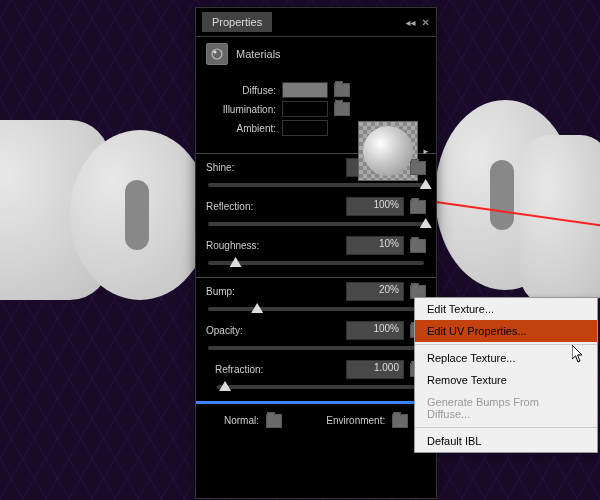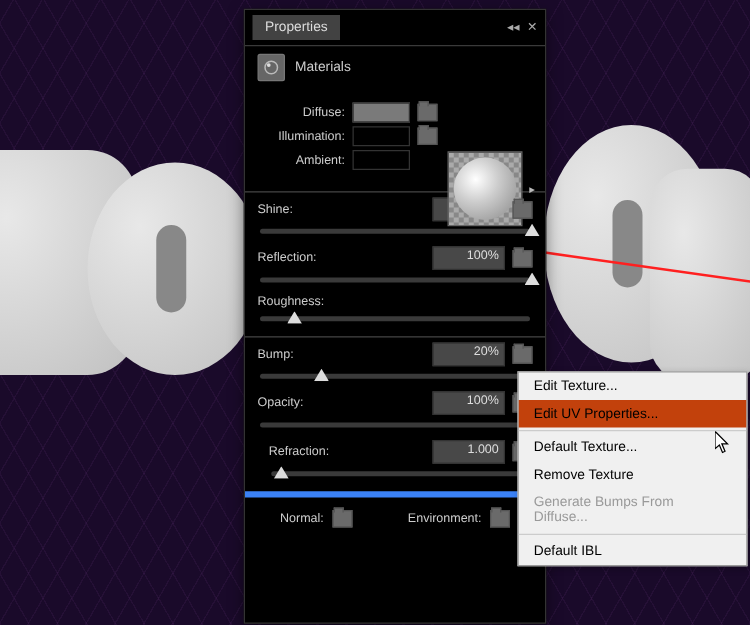--- a/index.html
+++ b/index.html
@@ -115,20 +115,24 @@
             <div class="folder"></div>
           </div>
     </div>
     <div class="track">
           <div class="thumb" style="left:98%"></div>
         </div>
   </div>
       <div class="slider-row" style="border-bottom:1px solid #454545;padding-bottom:10px;">
     <div class="slider-top">
       <span class="slider-lbl">Roughness:</span>
+      <div class="slider-val">
+            <div class="val-box">10%</div>
+            <div class="folder"></div>
+          </div>
     </div>
     <div class="track">
           <div class="thumb" style="left:10%"></div>
         </div>
   </div>
       <div class="slider-row" style="">
     <div class="slider-top">
       <span class="slider-lbl">Bump:</span>
       <div class="slider-val">
             <div class="val-box">20%</div>
@@ -144,21 +148,21 @@
       <span class="slider-lbl">Opacity:</span>
       <div class="slider-val">
             <div class="val-box">100%</div>
             <div class="folder"></div>
           </div>
     </div>
     <div class="track">
           <div class="thumb" style="left:98%"></div>
         </div>
   </div>
-      <div class="slider-row" style="border-bottom:5px solid #3b82f6;padding-bottom:10px;padding-left:19px;">
+      <div class="slider-row" style="border-bottom:3px solid #3b82f6;padding-bottom:10px;padding-left:19px;">
     <div class="slider-top">
       <span class="slider-lbl">Refraction:</span>
       <div class="slider-val">
             <div class="val-box">1.000</div>
             <div class="folder"></div>
           </div>
     </div>
     <div class="track">
           <div class="thumb" style="left:1%"></div>
         </div>
@@ -168,21 +172,21 @@
   <div class="bottom-row">
     <span><span>Normal:</span> <span class="folder" style="display:inline-block;vertical-align:middle;margin-left:4px"></span></span>
     <span><span>Environment:</span> <span class="folder" style="display:inline-block;vertical-align:middle;margin-left:4px"></span></span>
   </div>
 </div>
 
 <div class="menu" id="ctx">
     <div class="menu-item ">Edit Texture...</div>
     <div class="menu-item hl">Edit UV Properties...</div>
     <div class="menu-sep"></div>
-    <div class="menu-item ">Default Texture...</div>
+    <div class="menu-item ">Replace Texture...</div>
     <div class="menu-item ">Remove Texture</div>
     <div class="menu-item dis">Generate Bumps From Diffuse...</div>
     <div class="menu-sep"></div>
     <div class="menu-item ">Default IBL</div>
   </div>
 
 <svg class="cursor" viewBox="0 0 14 18">
     <path d="M0 0 L0 14 L3.5 11 L6 17 L8 16 L5.5 10 L10 10 Z" fill="#fff" stroke="#000" stroke-width="1"></path>
   </svg>
 

